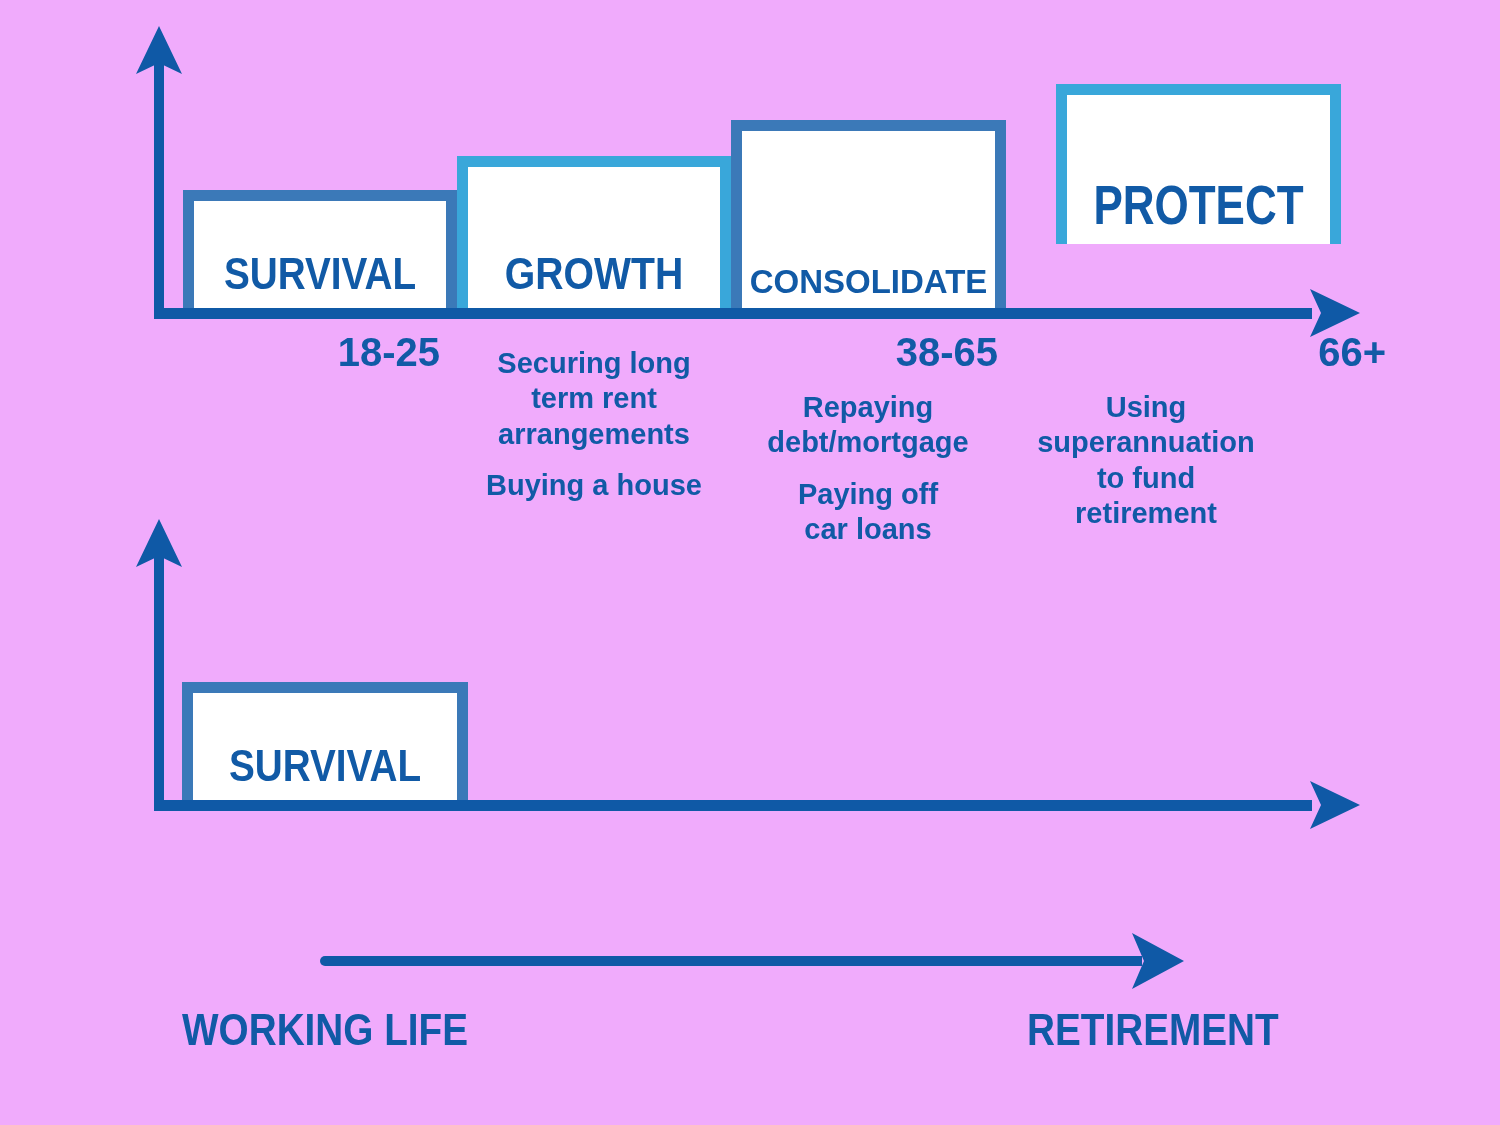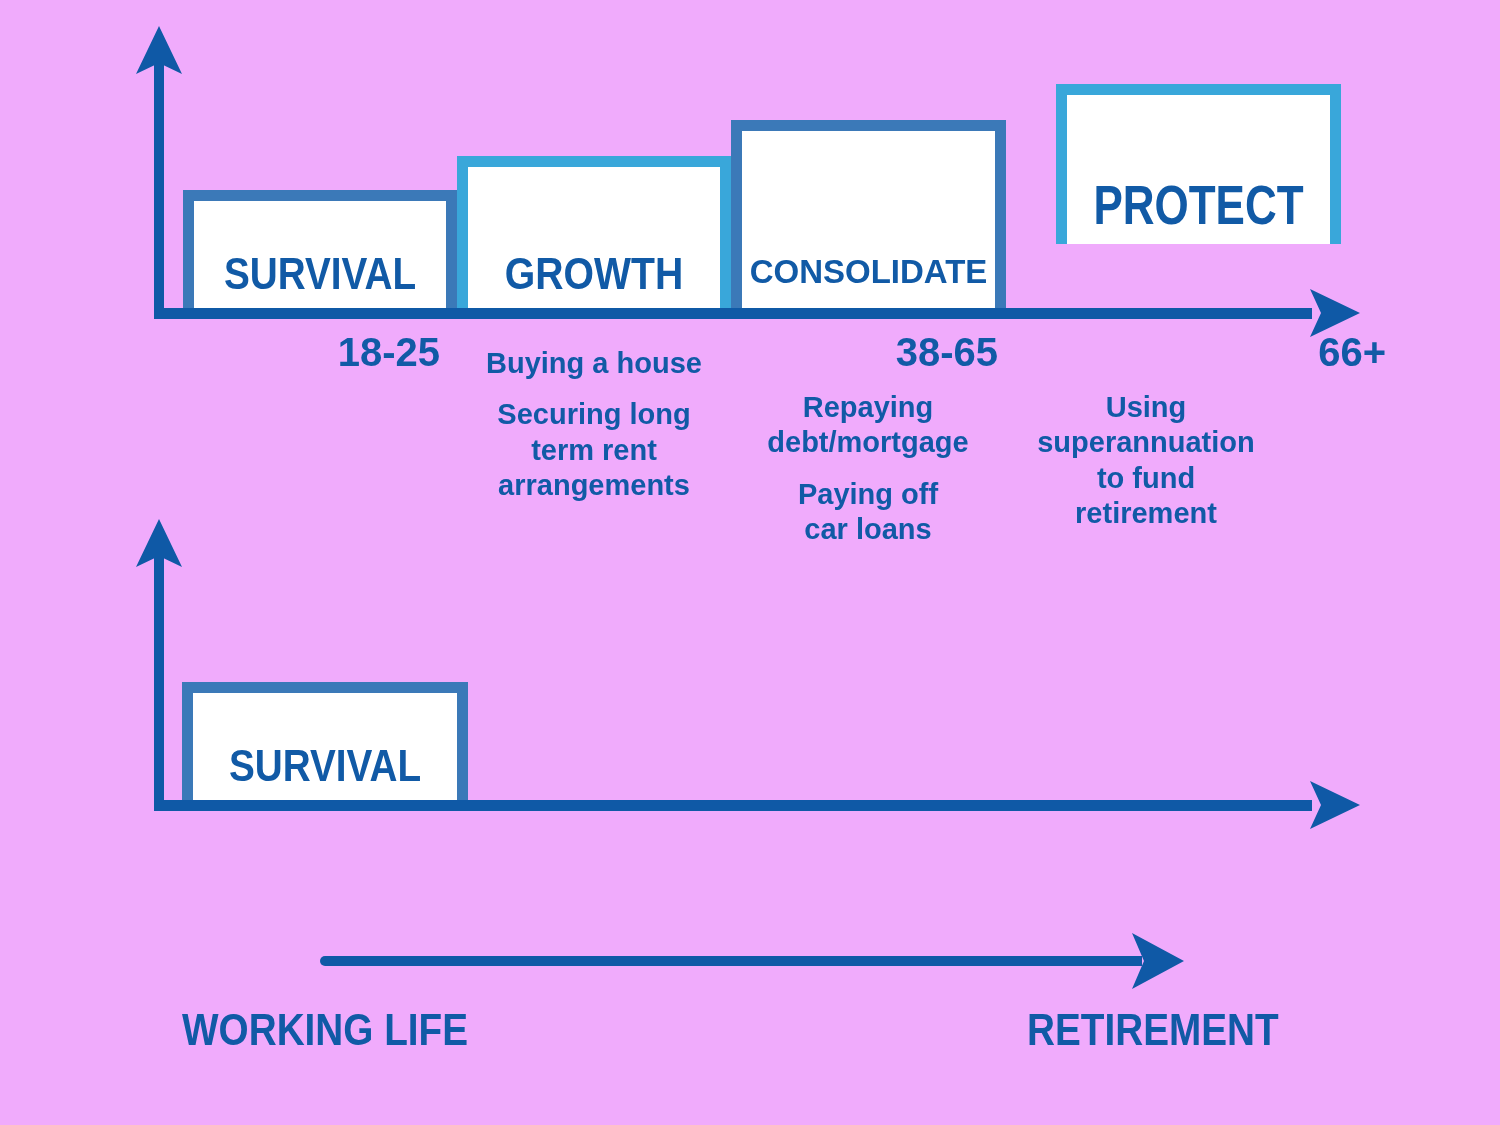--- a/index.html
+++ b/index.html
@@ -24,21 +24,21 @@
   }
   .stage-box.medium{border-color:var(--box-border-medium);}
   .stage-box.light{border-color:var(--box-border-light);}
   .box-label{
     position:absolute;left:0;right:0;bottom:12px;text-align:center;
     font-weight:bold;color:var(--text);white-space:nowrap;
     transform-origin:center bottom;line-height:1;
   }
   .lbl-survival{font-size:45px;transform:scaleX(.86);}
   .lbl-growth{font-size:45px;transform:scaleX(.87);}
-  .lbl-consolidate{font-size:33px;bottom:20px;}
+  .lbl-consolidate{font-size:33px;bottom:10px;}
   .lbl-protect{font-size:55px;transform:scaleX(.80);bottom:11px;}
   .col{position:absolute;text-align:center;color:var(--text);}
   .age{font-size:40px;font-weight:bold;line-height:1.1;text-align:right;}
   .item{
     font-size:29px;font-weight:bold;line-height:1.22;
     white-space:pre-line;margin:16px 0 0 0;
   }
   .tl-shaft{
     position:absolute;left:320px;top:956px;width:822px;height:10px;
     background:var(--axis);border-radius:5px 0 0 5px;
@@ -73,24 +73,24 @@
       <span class="box-label lbl-consolidate">CONSOLIDATE</span>
     </div>
     <div class="stage-box light" style="left:1056px;top:84px;width:285px;height:160px">
       <span class="box-label lbl-protect">PROTECT</span>
     </div>
 
     <div class="col" style="left:200px;top:330px;width:240px">
       <div class="age">18-25</div>
     </div>
     <div class="col" style="left:464px;top:330px;width:260px">
-      <p class="item">Buying a house</p>
       <p class="item">Securing long
 term rent
 arrangements</p>
+      <p class="item">Buying a house</p>
     </div>
     <div class="col" style="left:738px;top:330px;width:260px">
       <div class="age">38-65</div>
       <p class="item">Repaying
 debt/mortgage</p>
       <p class="item">Paying off
 car loans</p>
     </div>
     <div class="col" style="left:906px;top:330px;width:480px">
       <div class="age">66+</div>

